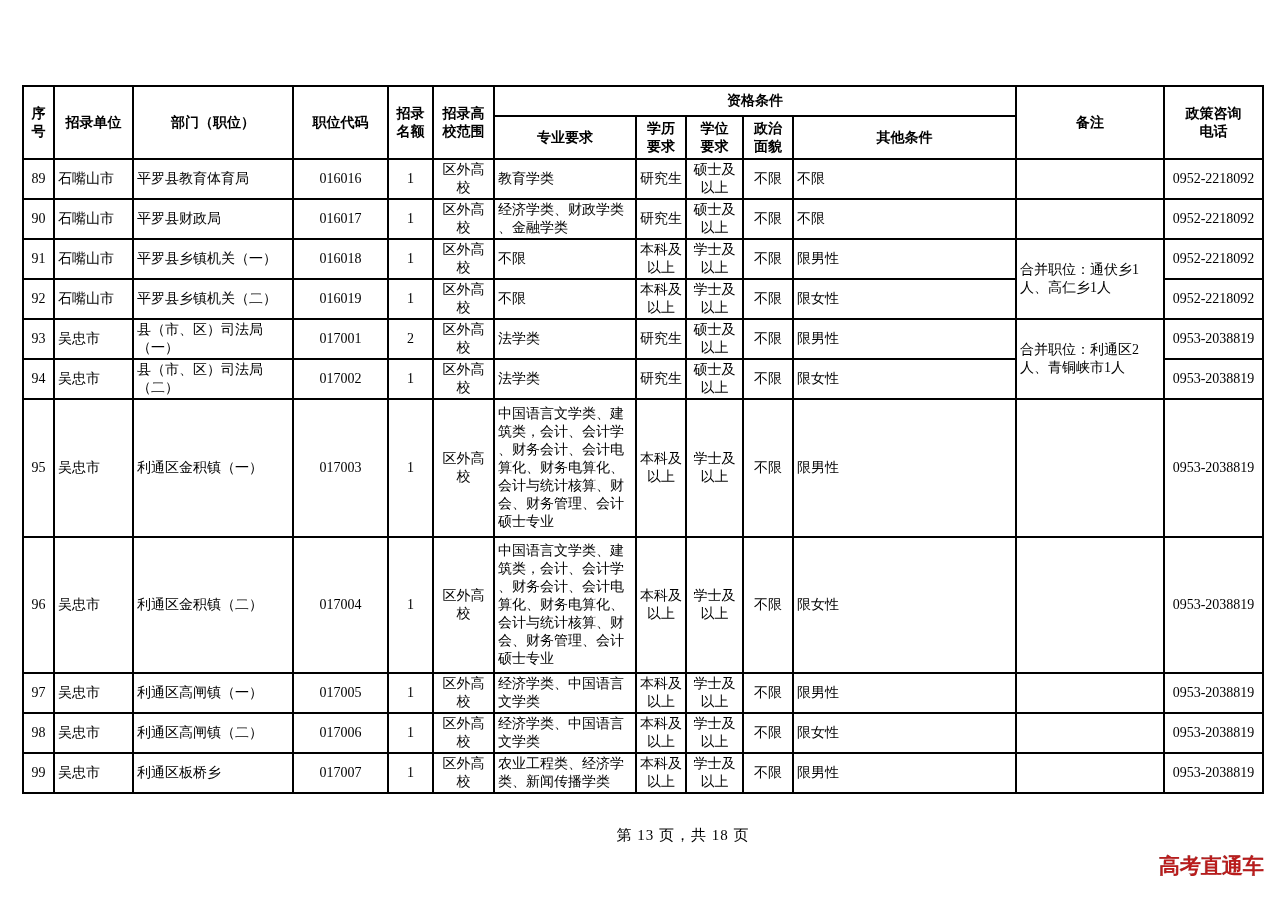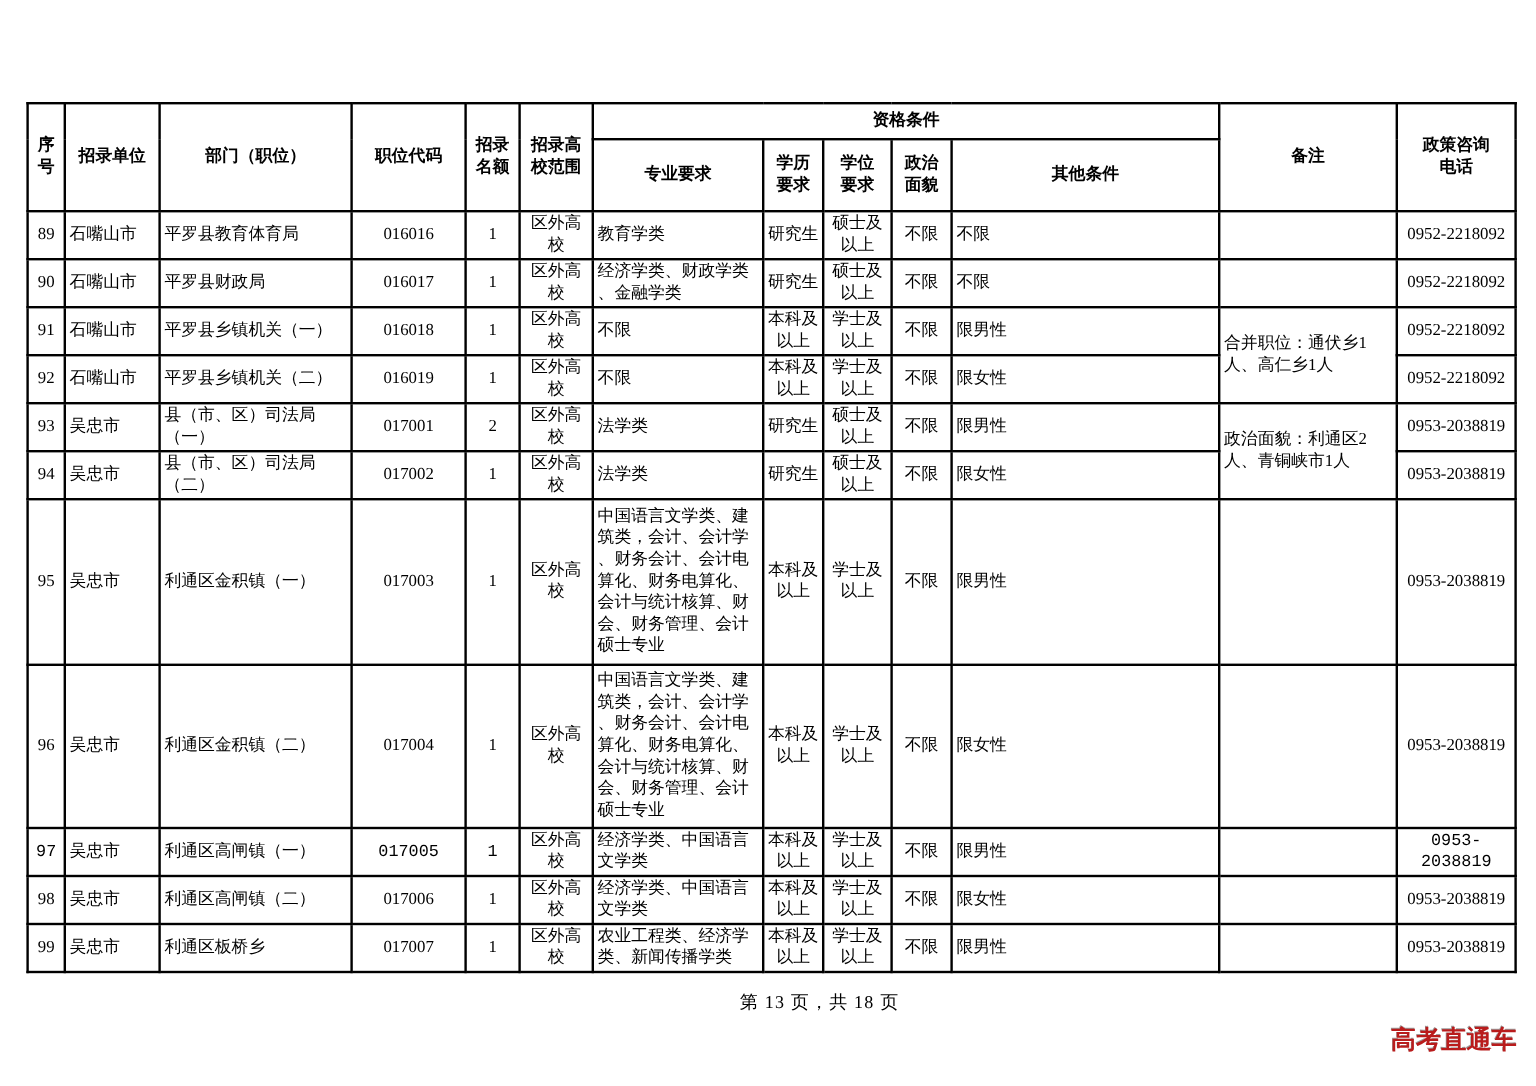--- a/index.html
+++ b/index.html
@@ -14,27 +14,27 @@
     border-collapse:collapse;table-layout:fixed;
   }
   table.jobs th,table.jobs td{
     border:2px solid #000;
     font-size:14px;line-height:18px;
     padding:1px 3px;vertical-align:middle;
     overflow:hidden;word-break:normal;
   }
   table.jobs th{font-weight:bold;text-align:center;padding:1px 2px;}
   thead tr.tier1{height:30px;}
-  thead tr.tier2{height:60px;border-radius:13px;}
+  thead tr.tier2{height:43px;border-radius:13px;}
   tbody tr{height:37px;}
   tbody tr:nth-child(5){height:40px;}
   tbody tr:nth-child(6){height:38px;}
   tbody tr:nth-child(7){height:138px;}
   tbody tr:nth-child(8){height:136px;}
-  tbody tr:nth-child(9){height:38px;font-family:Liberation Mono, monospace;}
+  tbody tr:nth-child(9){height:38px;}
   tbody tr:nth-child(11){height:38px;}
   td.c-unit,td.c-dept,td.c-major,td.c-other,td.c-remark{text-align:left;padding-left:4px;padding-right:2px;}
   td.c-major{line-break:anywhere;padding-left:3px;}
   td.c-no,td.c-code,td.c-quota,td.c-scope,td.c-edu,td.c-degree,td.c-political,td.c-phone{text-align:center;}
   td.c-phone{padding:1px 1px;}
 
   
   .w1{display:inline-block;width:1em;font-family:Liberation Serif, serif;}
   .w2{display:inline-block;width:2em;}
   .w3{display:inline-block;width:3em;}
@@ -157,21 +157,21 @@
           <td class="c-unit">吴忠市</td>
           <td class="c-dept">县（市、区）司法局（一）</td>
           <td class="c-code">017001</td>
           <td class="c-quota">2</td>
           <td class="c-scope">区外高校</td>
           <td class="c-major">法学类</td>
           <td class="c-edu">研究生</td>
           <td class="c-degree">硕士及以上</td>
           <td class="c-political">不限</td>
           <td class="c-other">限男性</td>
-          <td class="c-remark" rowspan="2">政治面貌：利通区2人、青铜峡市1人</td>
+          <td class="c-remark" rowspan="2">合并职位：利通区2人、青铜峡市1人</td>
           <td class="c-phone">0953-2038819</td>
         </tr>
         <tr>
           <td class="c-no">94</td>
           <td class="c-unit">吴忠市</td>
           <td class="c-dept">县（市、区）司法局（二）</td>
           <td class="c-code">017002</td>
           <td class="c-quota">1</td>
           <td class="c-scope">区外高校</td>
           <td class="c-major">法学类</td>

